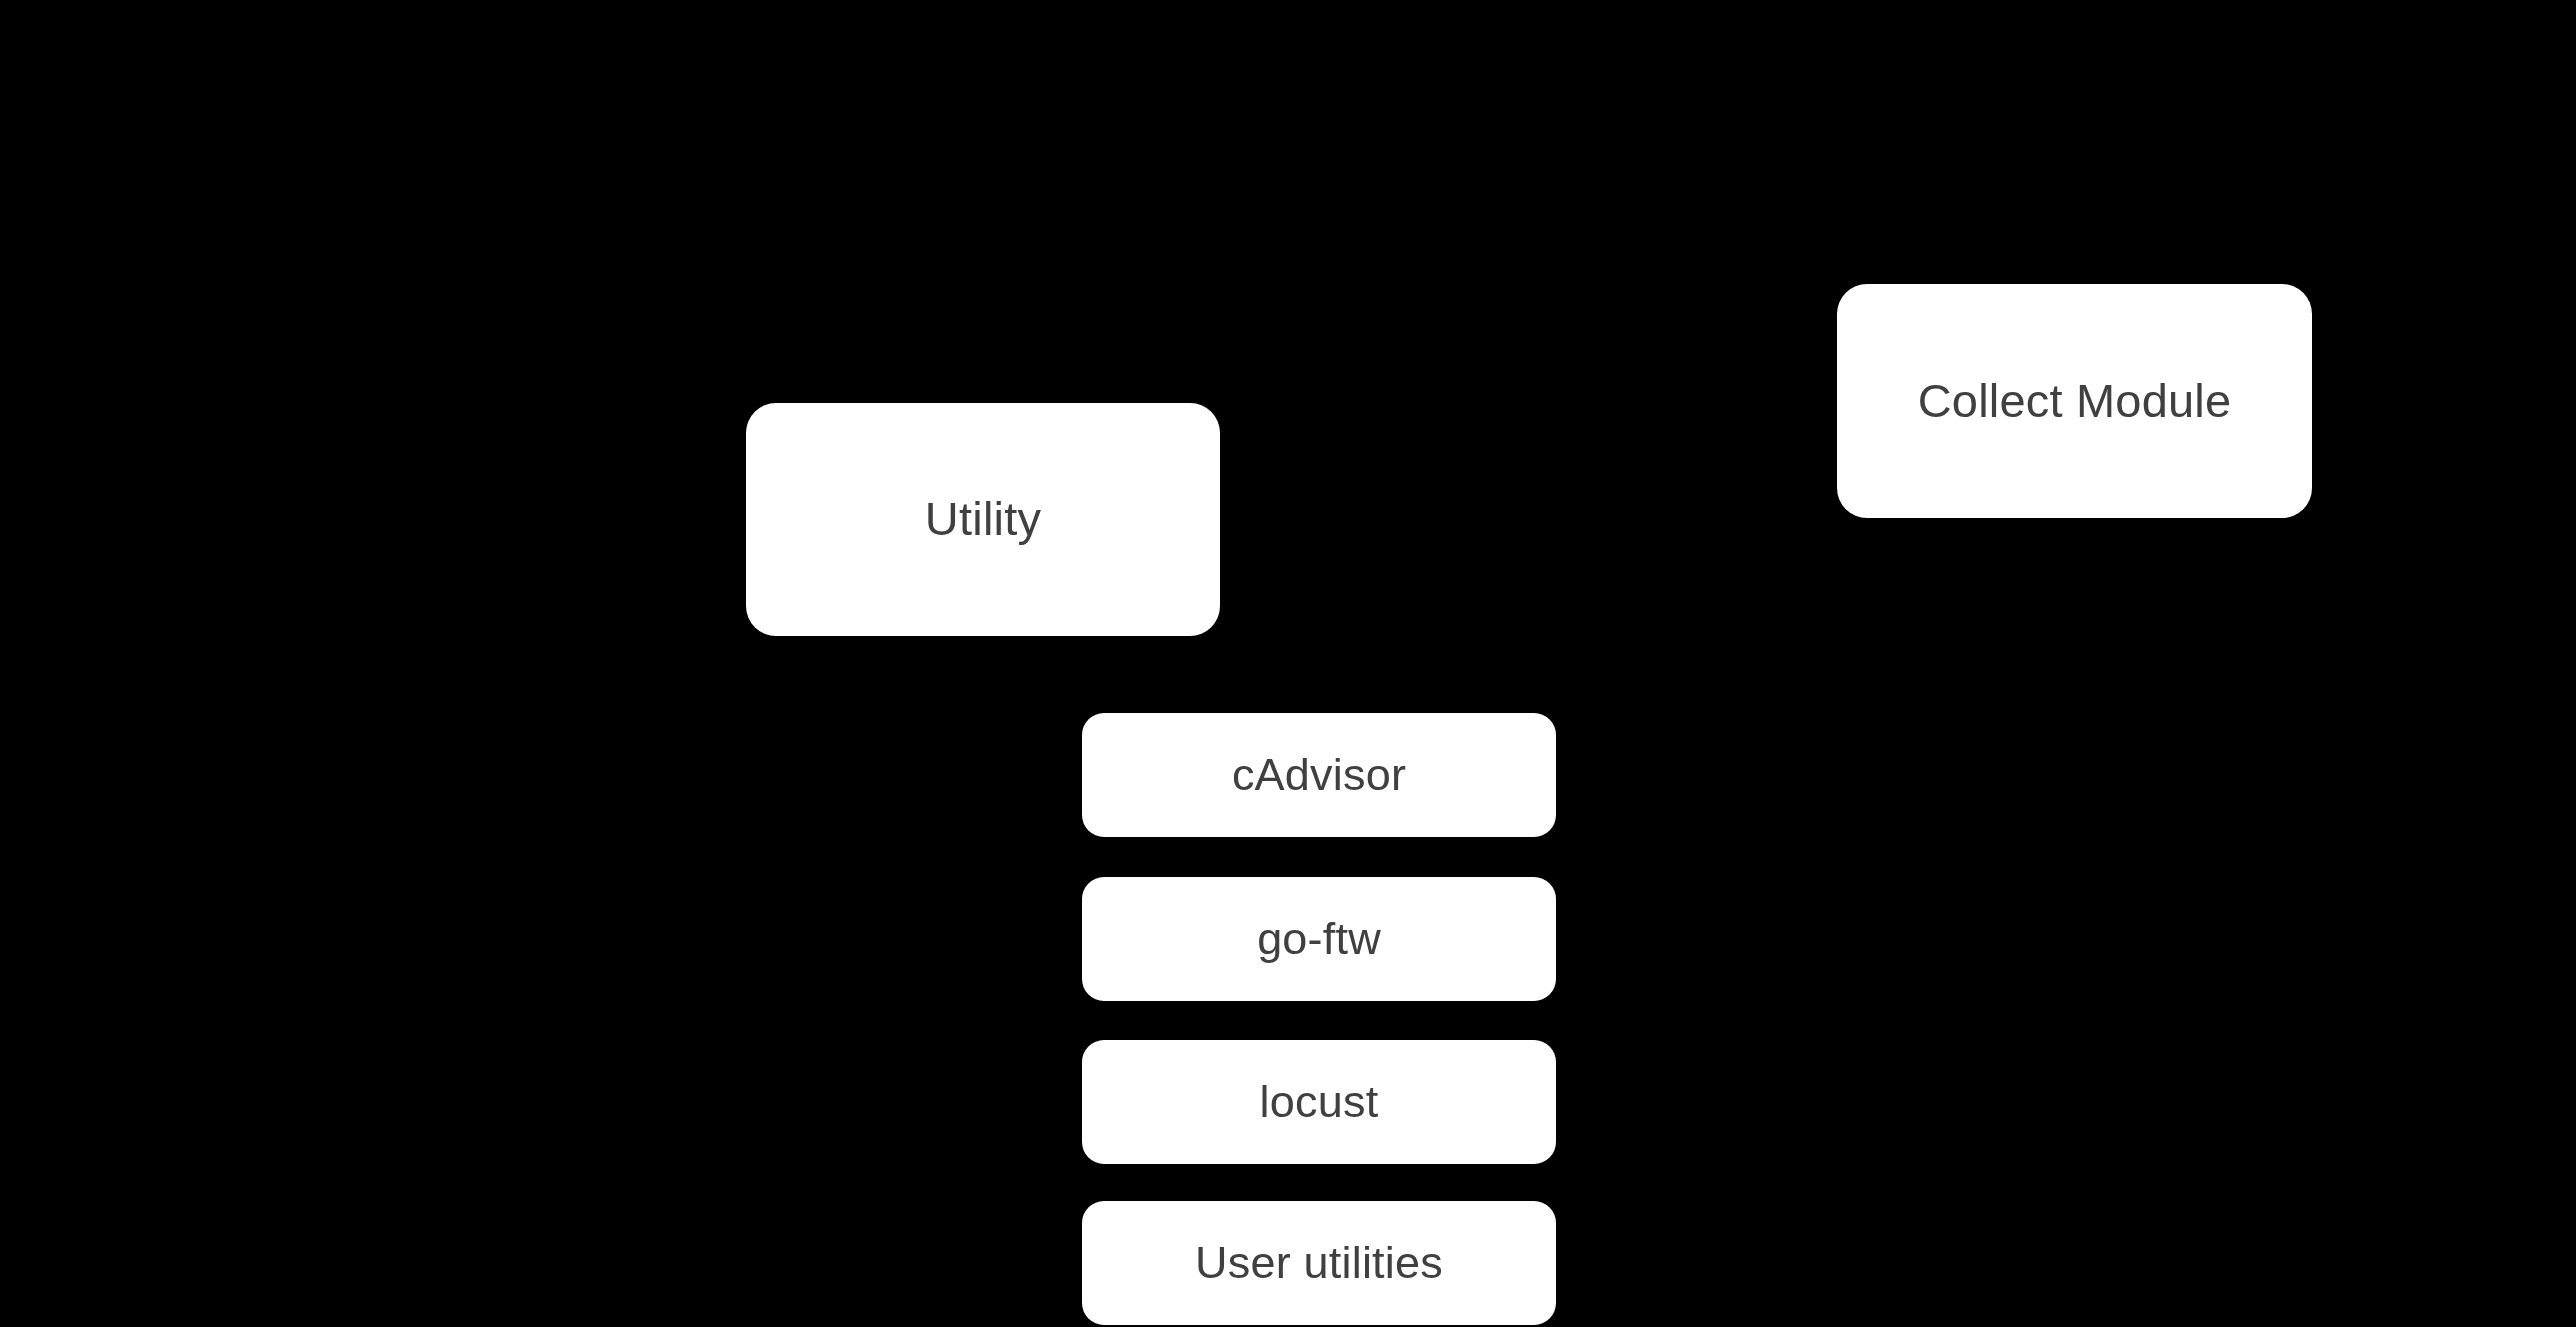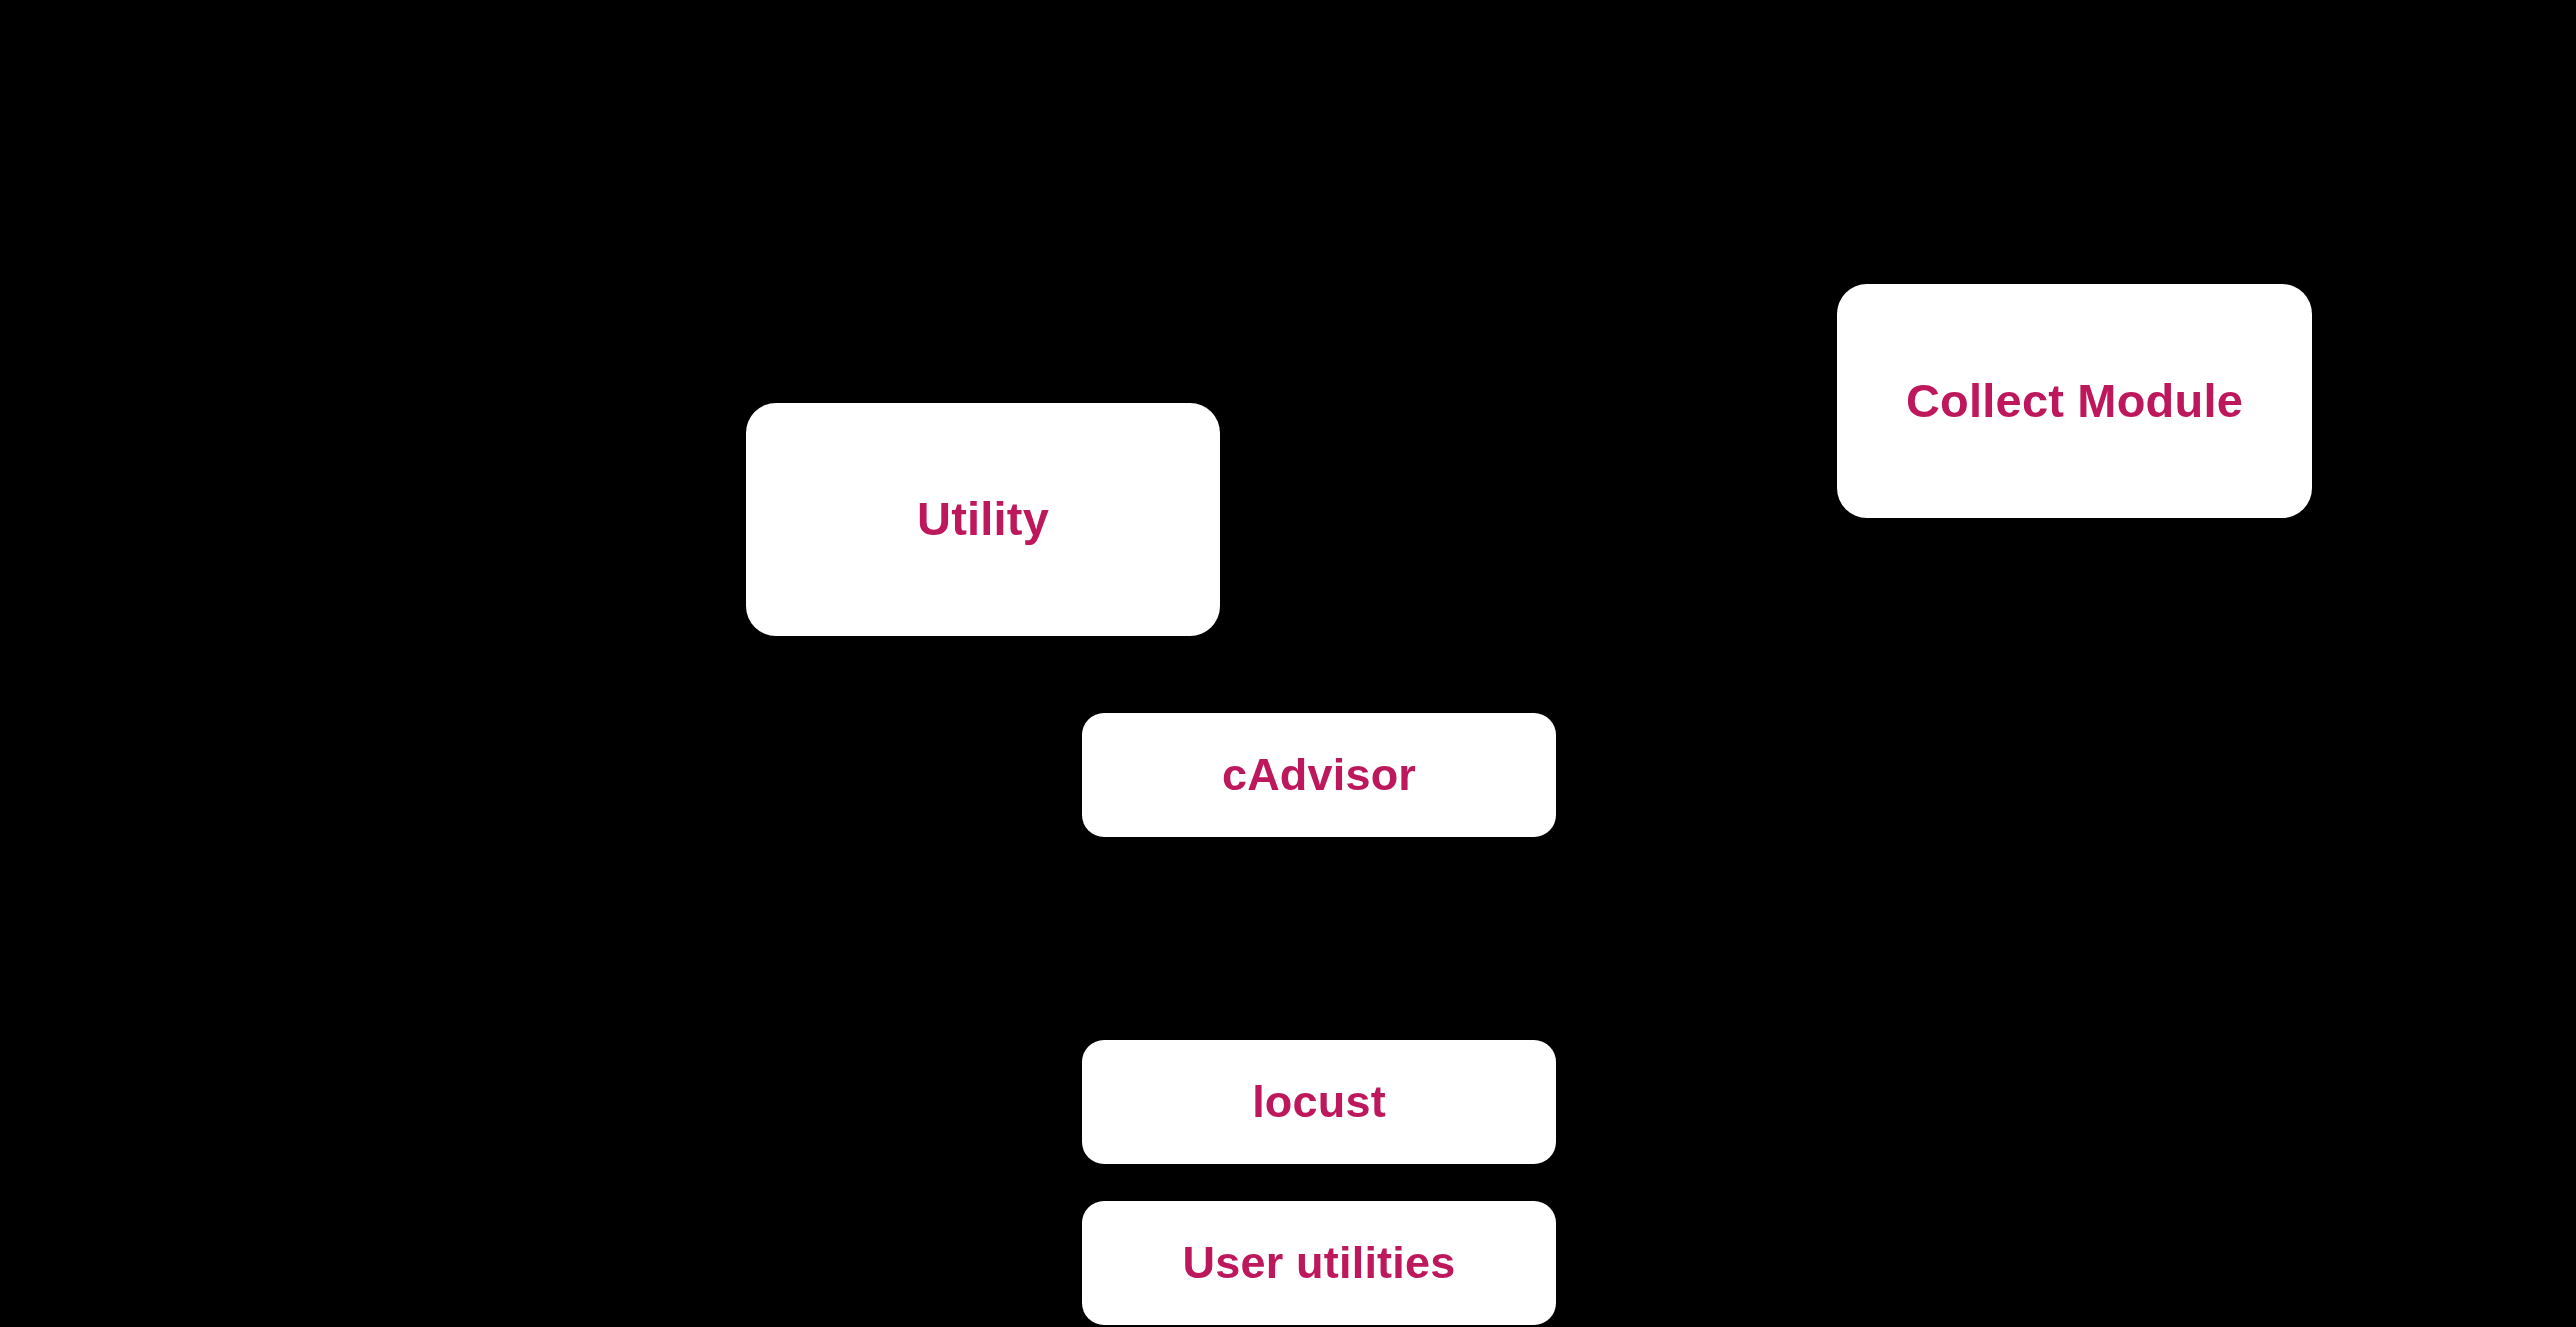--- a/index.html
+++ b/index.html
@@ -12,27 +12,27 @@
     width: 2576px;
     height: 1328px;
     background: #000000;
     overflow: hidden;
     font-family: "Liberation Sans", sans-serif;
   }
   .node {
     position: absolute;
     box-sizing: border-box;
     background: #ffffff;
-    color: #be185d;
+    color: #404040;
     border-radius: 28px;
     display: flex;
     align-items: center;
     justify-content: center;
     text-align: center;
-    font-weight: 700;
+    font-weight: 400;
     -webkit-font-smoothing: antialiased;
   }
   .node .node-label {
     display: block;
     line-height: 1.15;
     letter-spacing: 0.2px;
     white-space: nowrap;
   }
 
   
@@ -54,20 +54,23 @@
 
 
   <div class="node n-utility">
     <span class="node-label">Utility</span>
   </div>
 
   <div class="node n-cadvisor">
     <span class="node-label">cAdvisor</span>
   </div>
 
+  <div class="node n-go-ftw">
+    <span class="node-label">go-ftw</span>
+  </div>
 
   <div class="node n-locust">
     <span class="node-label">locust</span>
   </div>
 
   <div class="node n-other">
     <span class="node-label">User utilities</span>
   </div>
 
   <div class="node n-collect">

